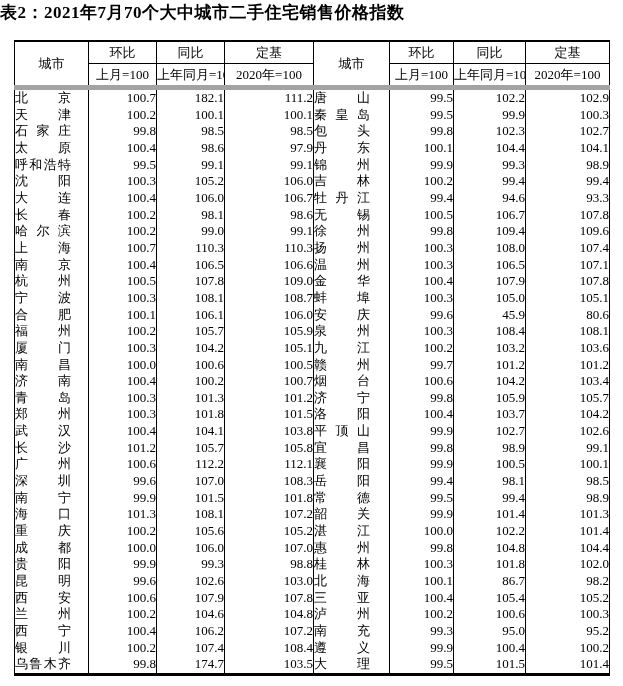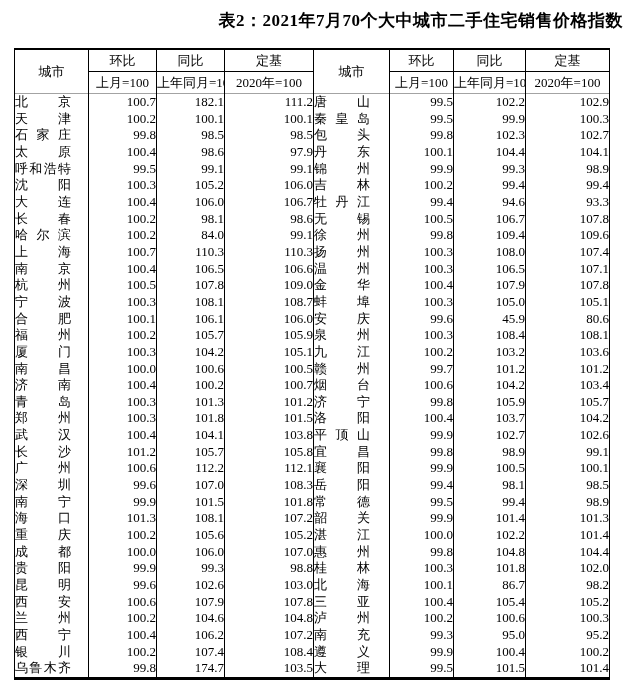--- a/index.html
+++ b/index.html
@@ -13,22 +13,22 @@
     color: #000;
   }
   .page {
     position: relative;
     width: 623px;
     height: 686px;
     background: #fff;
   }
   .title {
     margin: 0;
-    padding-top: 9px;
-    text-align: right;
+    padding-top: 1px;
+    text-align: left;
     font-size: 17px;
     font-weight: bold;
     font-family: "Liberation Serif", "DejaVu Serif", serif;
     letter-spacing: 0.5px;
   }
   table.idx {
     border-collapse: collapse;
     table-layout: fixed;
     width: 595px;
     margin: 16px 0 0 14px;
@@ -46,21 +46,21 @@
     white-space: nowrap;
   }
   thead th {
     font-size: 13px;
     text-align: center;
     height: 21px;
     line-height: 21px;
   }
   thead tr.sub th { border-top: 1px solid #000; margin-top: 48px; }
   thead th.cityhead { border-top: none; }
-  thead { border-bottom: 1px solid #a3a3a3; }
+  thead { border-bottom: 5px solid #a3a3a3; }
   tbody td {
     font-size: 13px;
     height: 16.65px;
     line-height: 16.65px;
   }
   td.city { padding-left: 7px; }
   .city-name {
     display: inline-block;
     width: 56px;
     text-align: justify;
@@ -186,21 +186,21 @@
           <td class="val">98.1</td>
           <td class="val">98.6</td>
           <td class="city"><span class="city-name">无锡</span></td>
           <td class="val">100.5</td>
           <td class="val">106.7</td>
           <td class="val">107.8</td>
         </tr>
         <tr>
           <td class="city"><span class="city-name">哈尔滨</span></td>
           <td class="val">100.2</td>
-          <td class="val">84.0</td>
+          <td class="val">99.0</td>
           <td class="val">99.1</td>
           <td class="city"><span class="city-name">徐州</span></td>
           <td class="val">99.8</td>
           <td class="val">109.4</td>
           <td class="val">109.6</td>
         </tr>
         <tr>
           <td class="city"><span class="city-name">上海</span></td>
           <td class="val">100.7</td>
           <td class="val">110.3</td>

